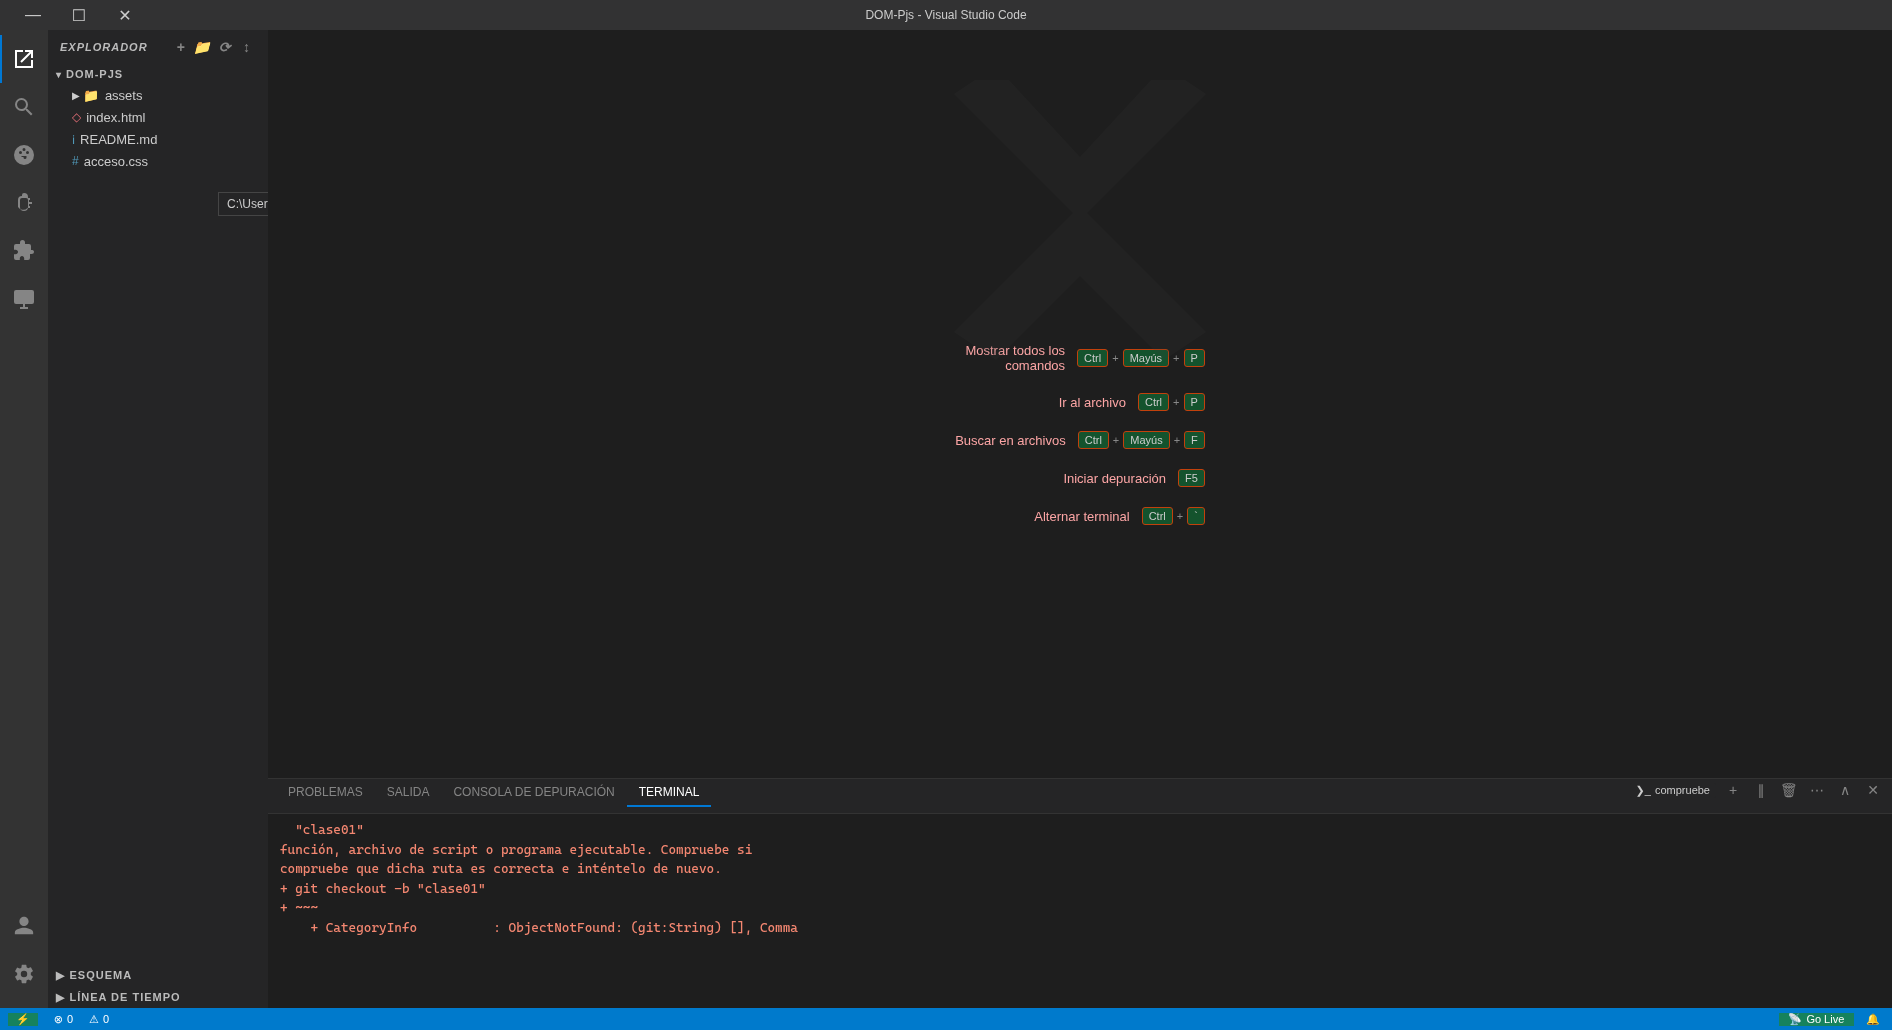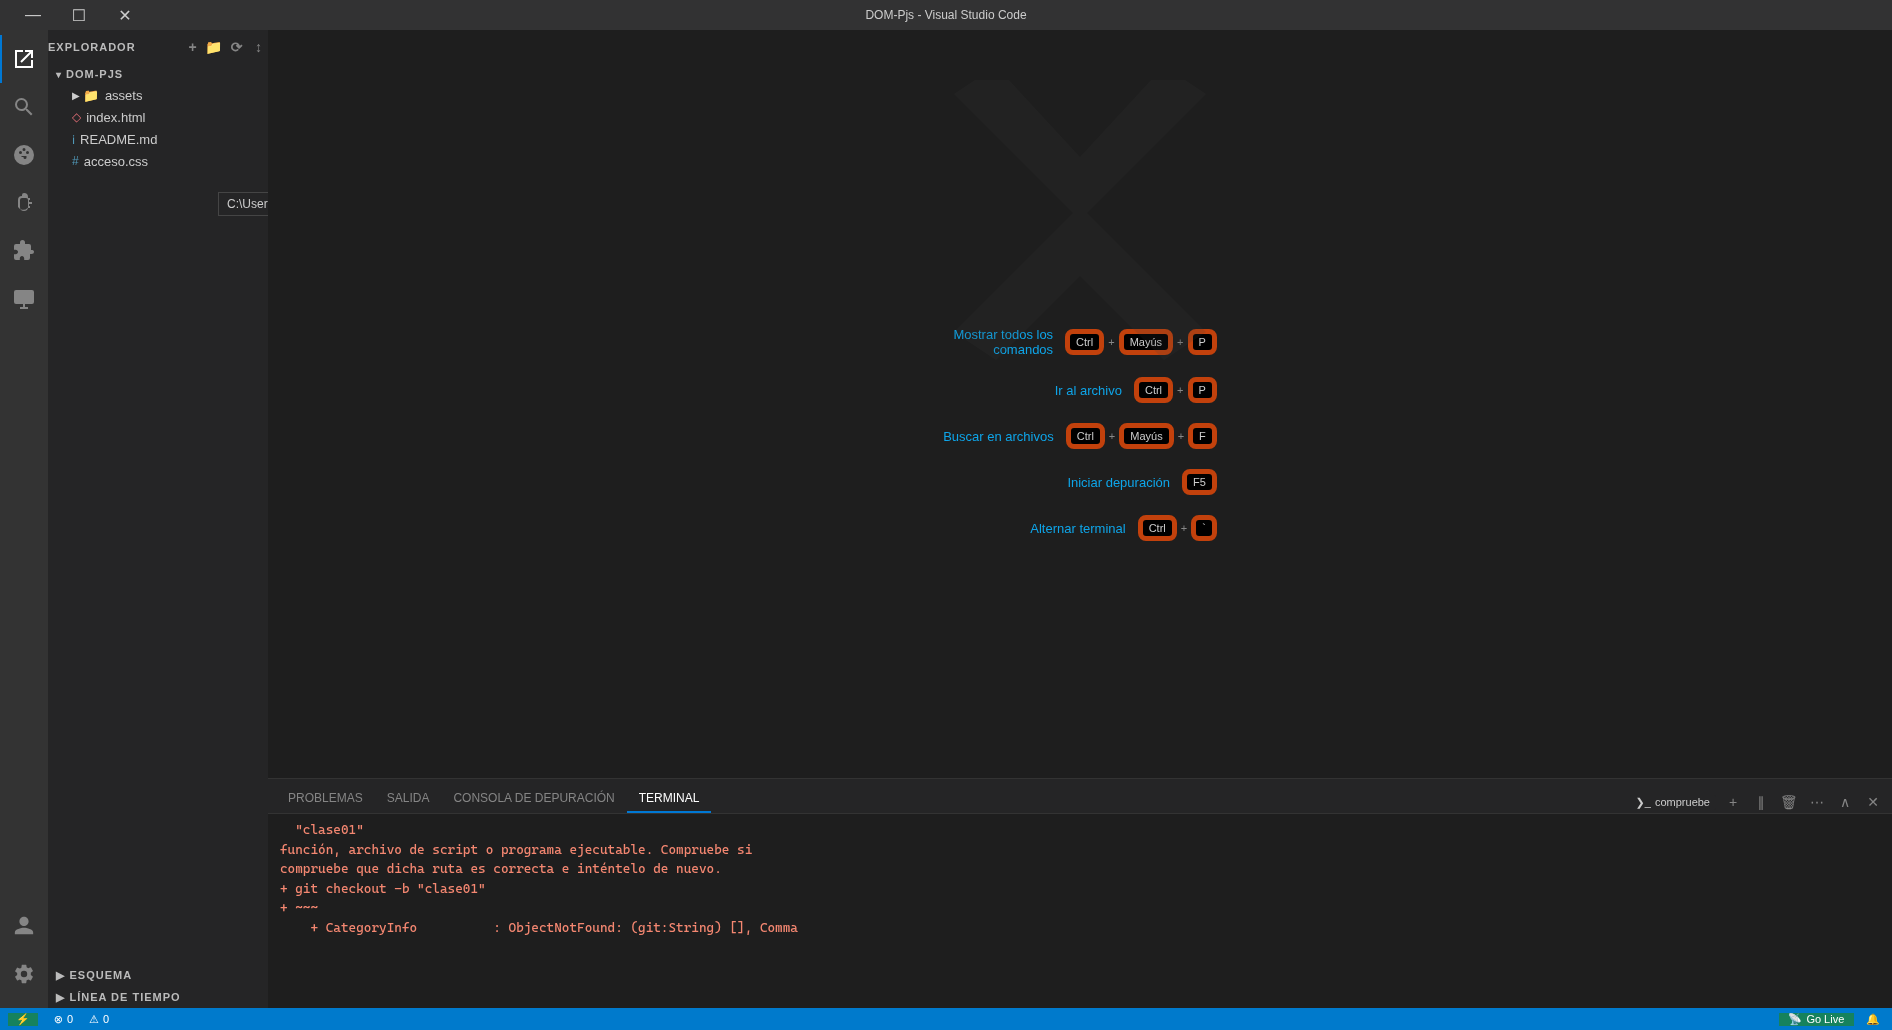--- a/index.html
+++ b/index.html
@@ -111,26 +111,27 @@
       background: #252526;
       display: flex;
       flex-direction: column;
       flex-shrink: 0;
       overflow: hidden;
     }
     .sidebar-header {
       display: flex;
       align-items: center;
       justify-content: space-between;
-      padding: 8px 0;
+      padding: 8px 12px;
       font-size: 11px;
       font-weight: bold;
       letter-spacing: 1px;
       color: #bbb;
       text-transform: uppercase;
+      font-style: italic;
     }
     .sidebar-header-actions {
       display: flex;
       gap: 4px;
     }
     .sidebar-action-btn {
       width: 18px;
       height: 18px;
       display: flex;
       align-items: center;
@@ -221,54 +222,54 @@
       gap: 20px;
       margin-top: 60px;
     }
     .shortcut-row {
       display: flex;
       align-items: center;
       justify-content: flex-end;
       gap: 12px;
     }
     .shortcut-label {
-      color: #0ea5e9;
+      color: #fca5a5;
       font-size: 13px;
       text-align: right;
     }
     .kbd-group {
       display: flex;
       align-items: center;
       gap: 4px;
     }
     .kbd {
-      background: #000000;
-      border: 5px solid #c2410c;
-      border-radius: 8px;
+      background: #14532d;
+      border: 1px solid #c2410c;
+      border-radius: 3px;
       padding: 2px 6px;
       font-size: 11px;
       color: #ccc;
     }
     .kbd-plus {
       color: #888;
       font-size: 11px;
     }
 
     
     .panel {
       height: 230px;
       background: #1e1e1e;
       border-top: 1px solid #333;
       display: flex;
       flex-direction: column;
       flex-shrink: 0;
     }
     .panel-tabs {
       display: flex;
-      align-items: flex-end;
+      align-items: flex-start;
       background: #252526;
       height: 35px;
       padding: 0 8px;
       border-bottom: 1px solid #333;
     }
     .panel-tab {
       padding: 6px 12px;
       font-size: 12px;
       cursor: pointer;
       color: #858585;

